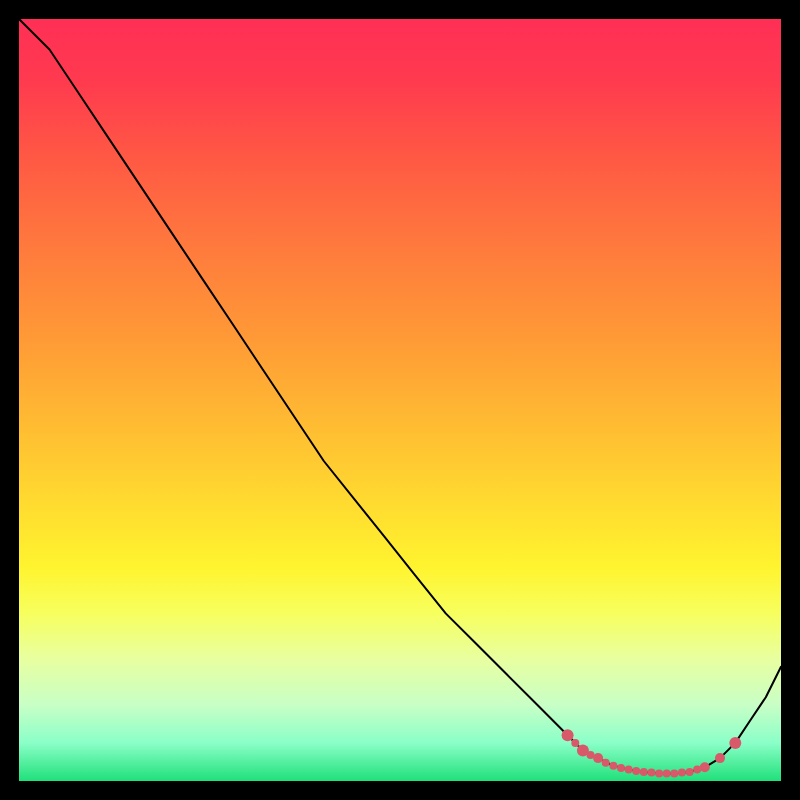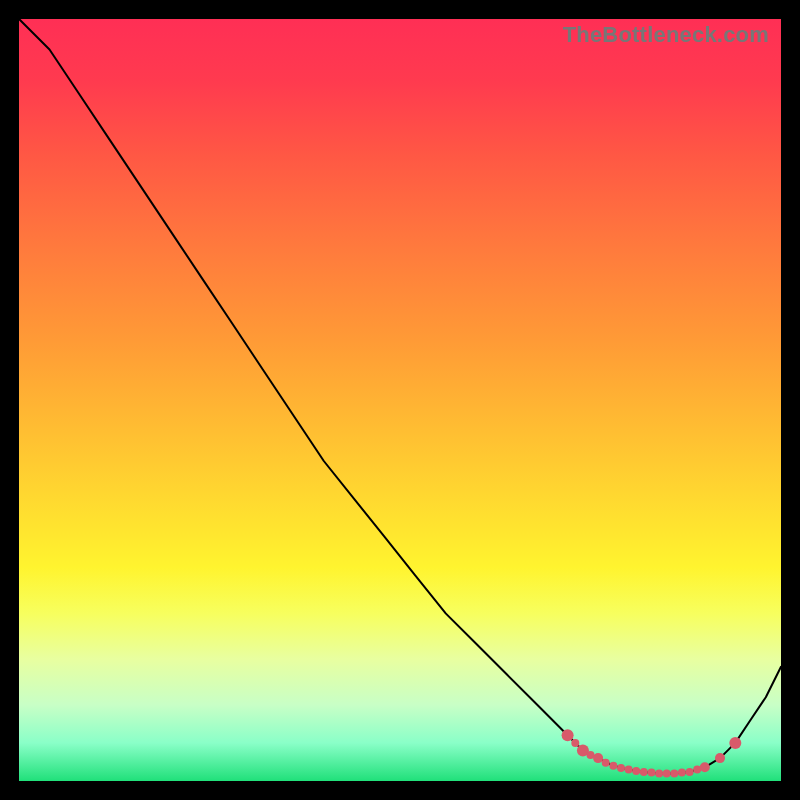--- a/index.html
+++ b/index.html
@@ -67,21 +67,20 @@
   }
   .dot {
     fill: #d85a6a;
   }
 </style>
 </head>
 <body>
 
 <div class="frame">
   <div class="plot">
-    <div class="watermark">TheBottleneck.com</div>
     <svg class="curve" viewBox="0 0 762 762">
       <path id="curve-path" class="line" d="M0.0 0.0 L30.5 30.5 L61.0 76.2 L91.4 121.9 L121.9 167.6 L152.4 213.4 L182.9 259.1 L213.4 304.8 L243.8 350.5 L274.3 396.2 L304.8 442.0 L335.3 480.1 L365.8 518.2 L396.2 556.3 L426.7 594.4 L457.2 624.8 L487.7 655.3 L518.2 685.8 L548.6 716.3 L563.9 731.5 L579.1 739.1 L594.4 746.8 L609.6 750.6 L624.8 752.9 L640.1 754.4 L655.3 754.4 L670.6 752.9 L685.8 748.3 L701.0 739.1 L716.3 723.9 L731.5 701.0 L746.8 678.2 L762.0 647.7"></path>
       <g id="dots">
           <circle cx="548.6" cy="716.3" r="6" class="dot" fill="#d85a6a"></circle>
           <circle cx="556.3" cy="723.9" r="4" class="dot" fill="#d85a6a"></circle>
           <circle cx="563.9" cy="731.5" r="6" class="dot" fill="#d85a6a"></circle>
           <circle cx="571.5" cy="736.1" r="4" class="dot" fill="#d85a6a"></circle>
           <circle cx="579.1" cy="739.1" r="5" class="dot" fill="#d85a6a"></circle>
           <circle cx="586.7" cy="743.7" r="4" class="dot" fill="#d85a6a"></circle>
           <circle cx="594.4" cy="746.8" r="4" class="dot" fill="#d85a6a"></circle>

